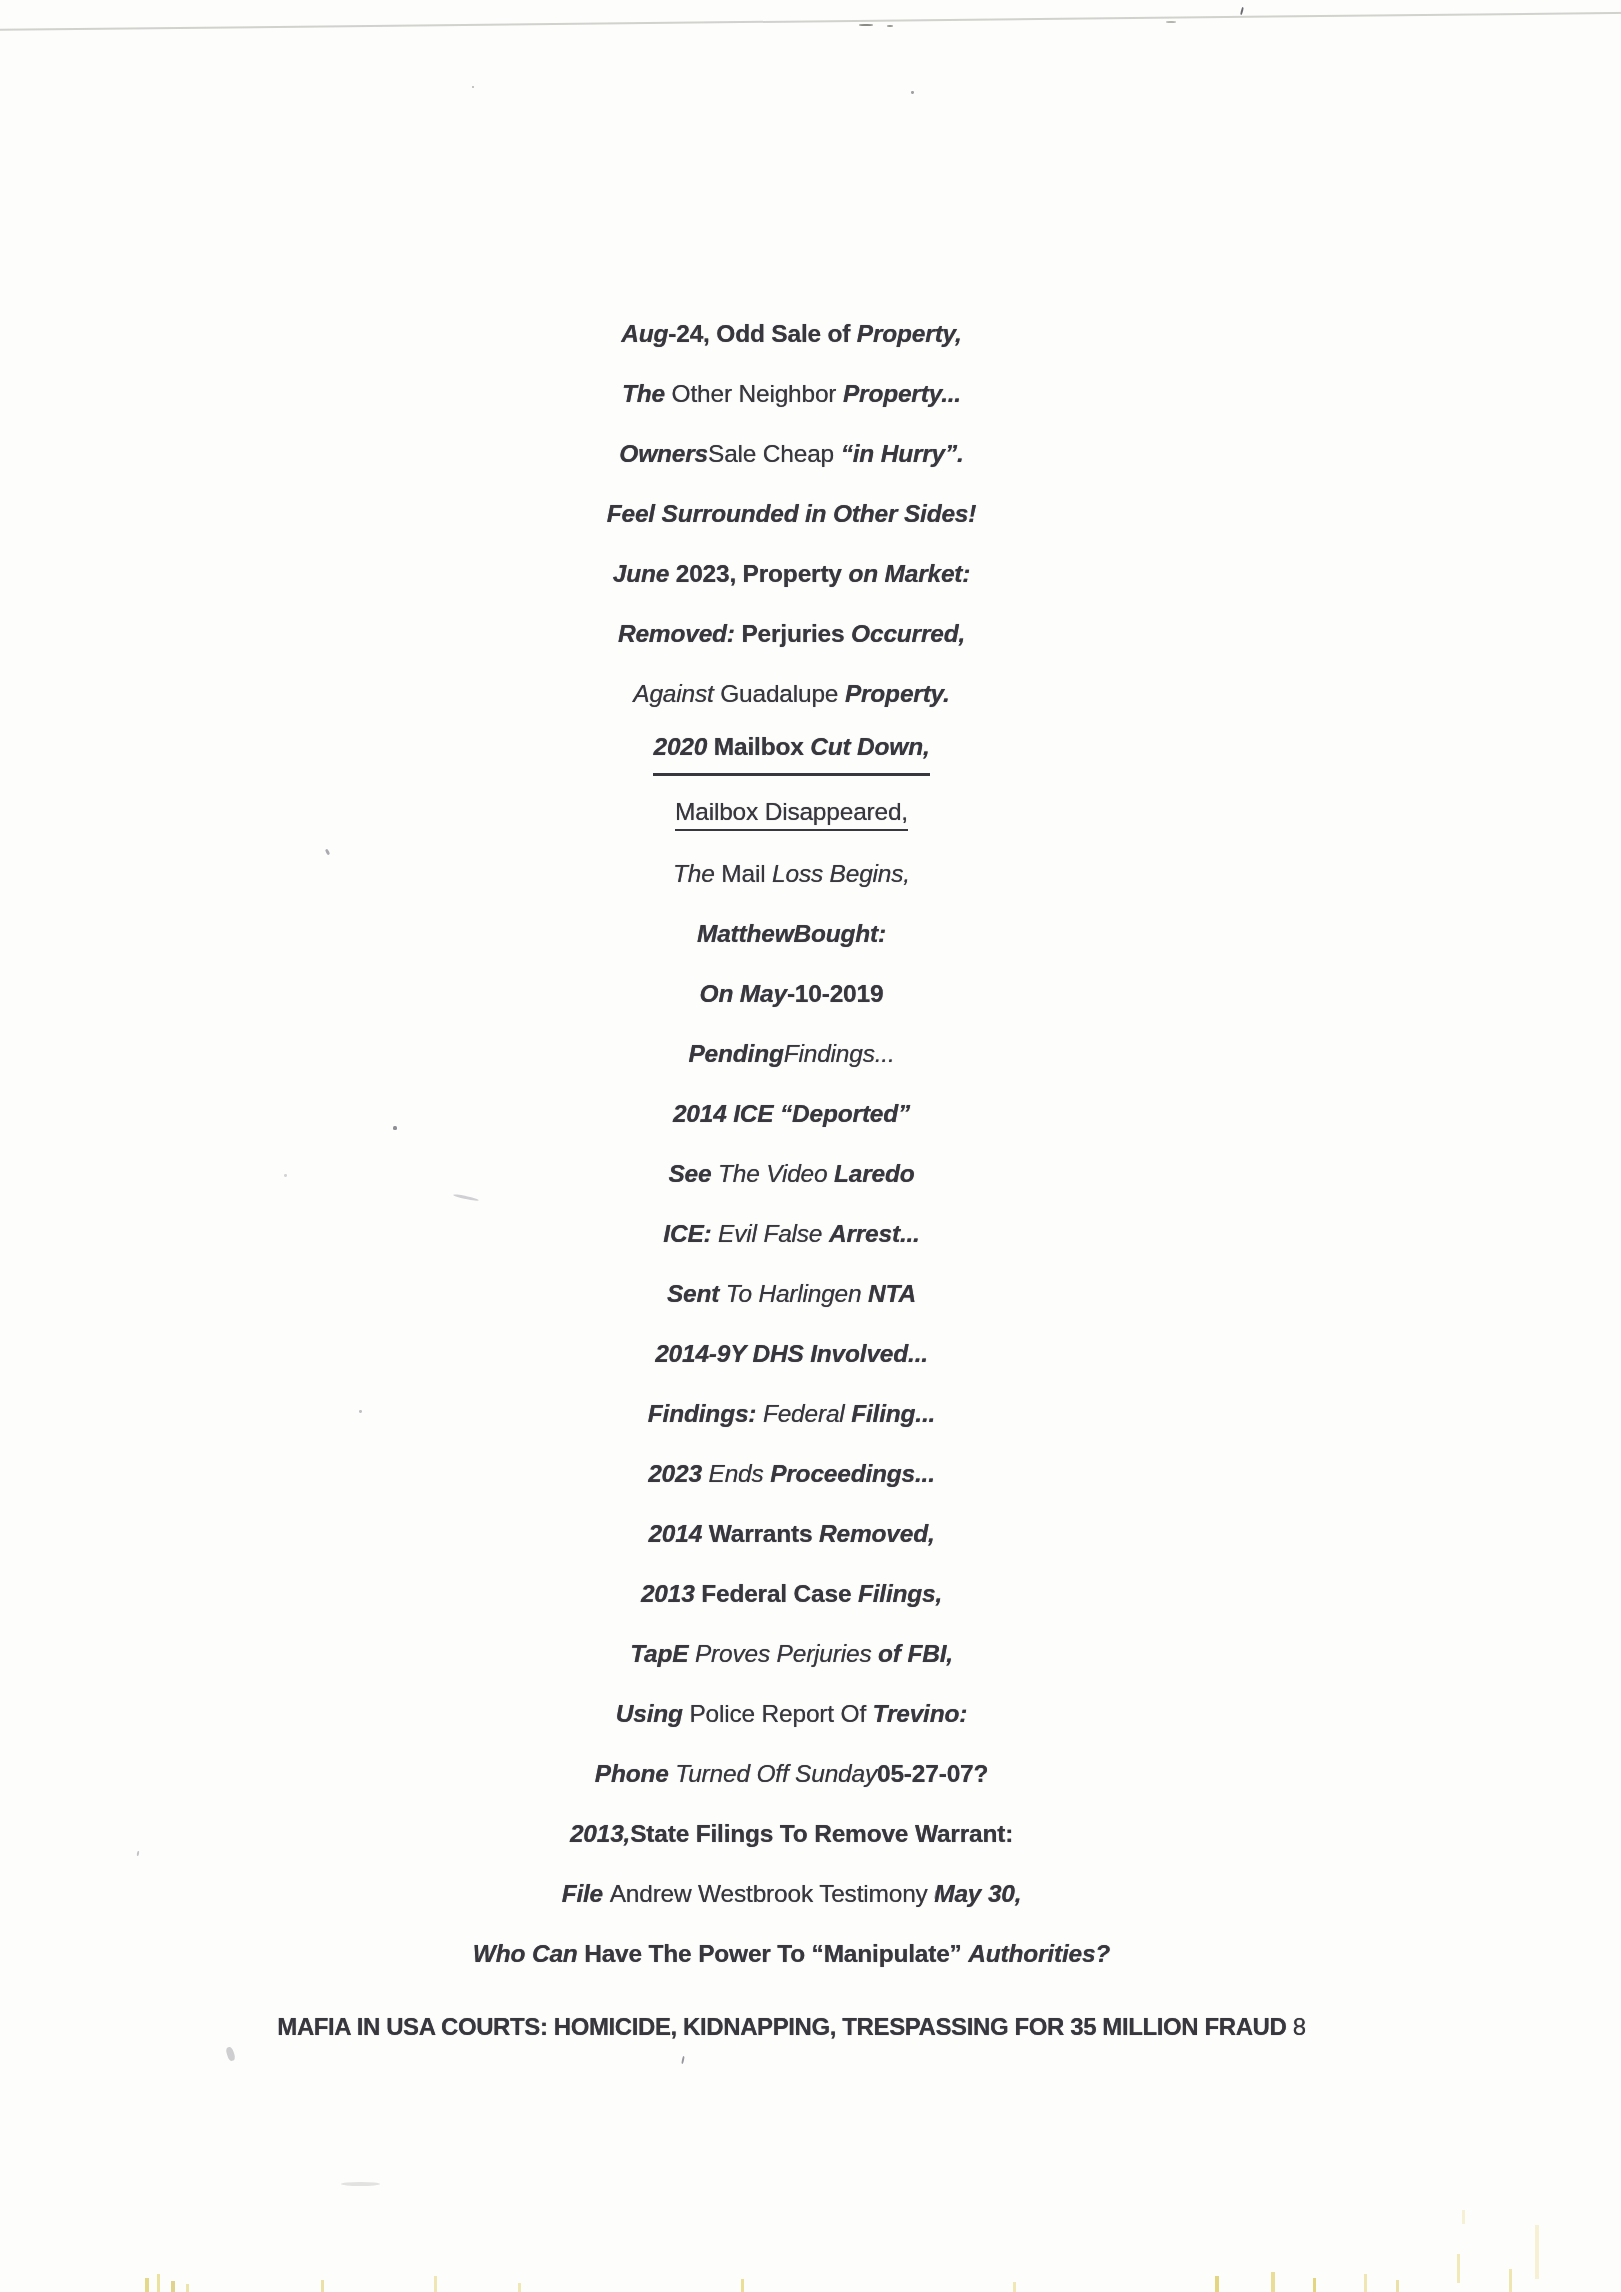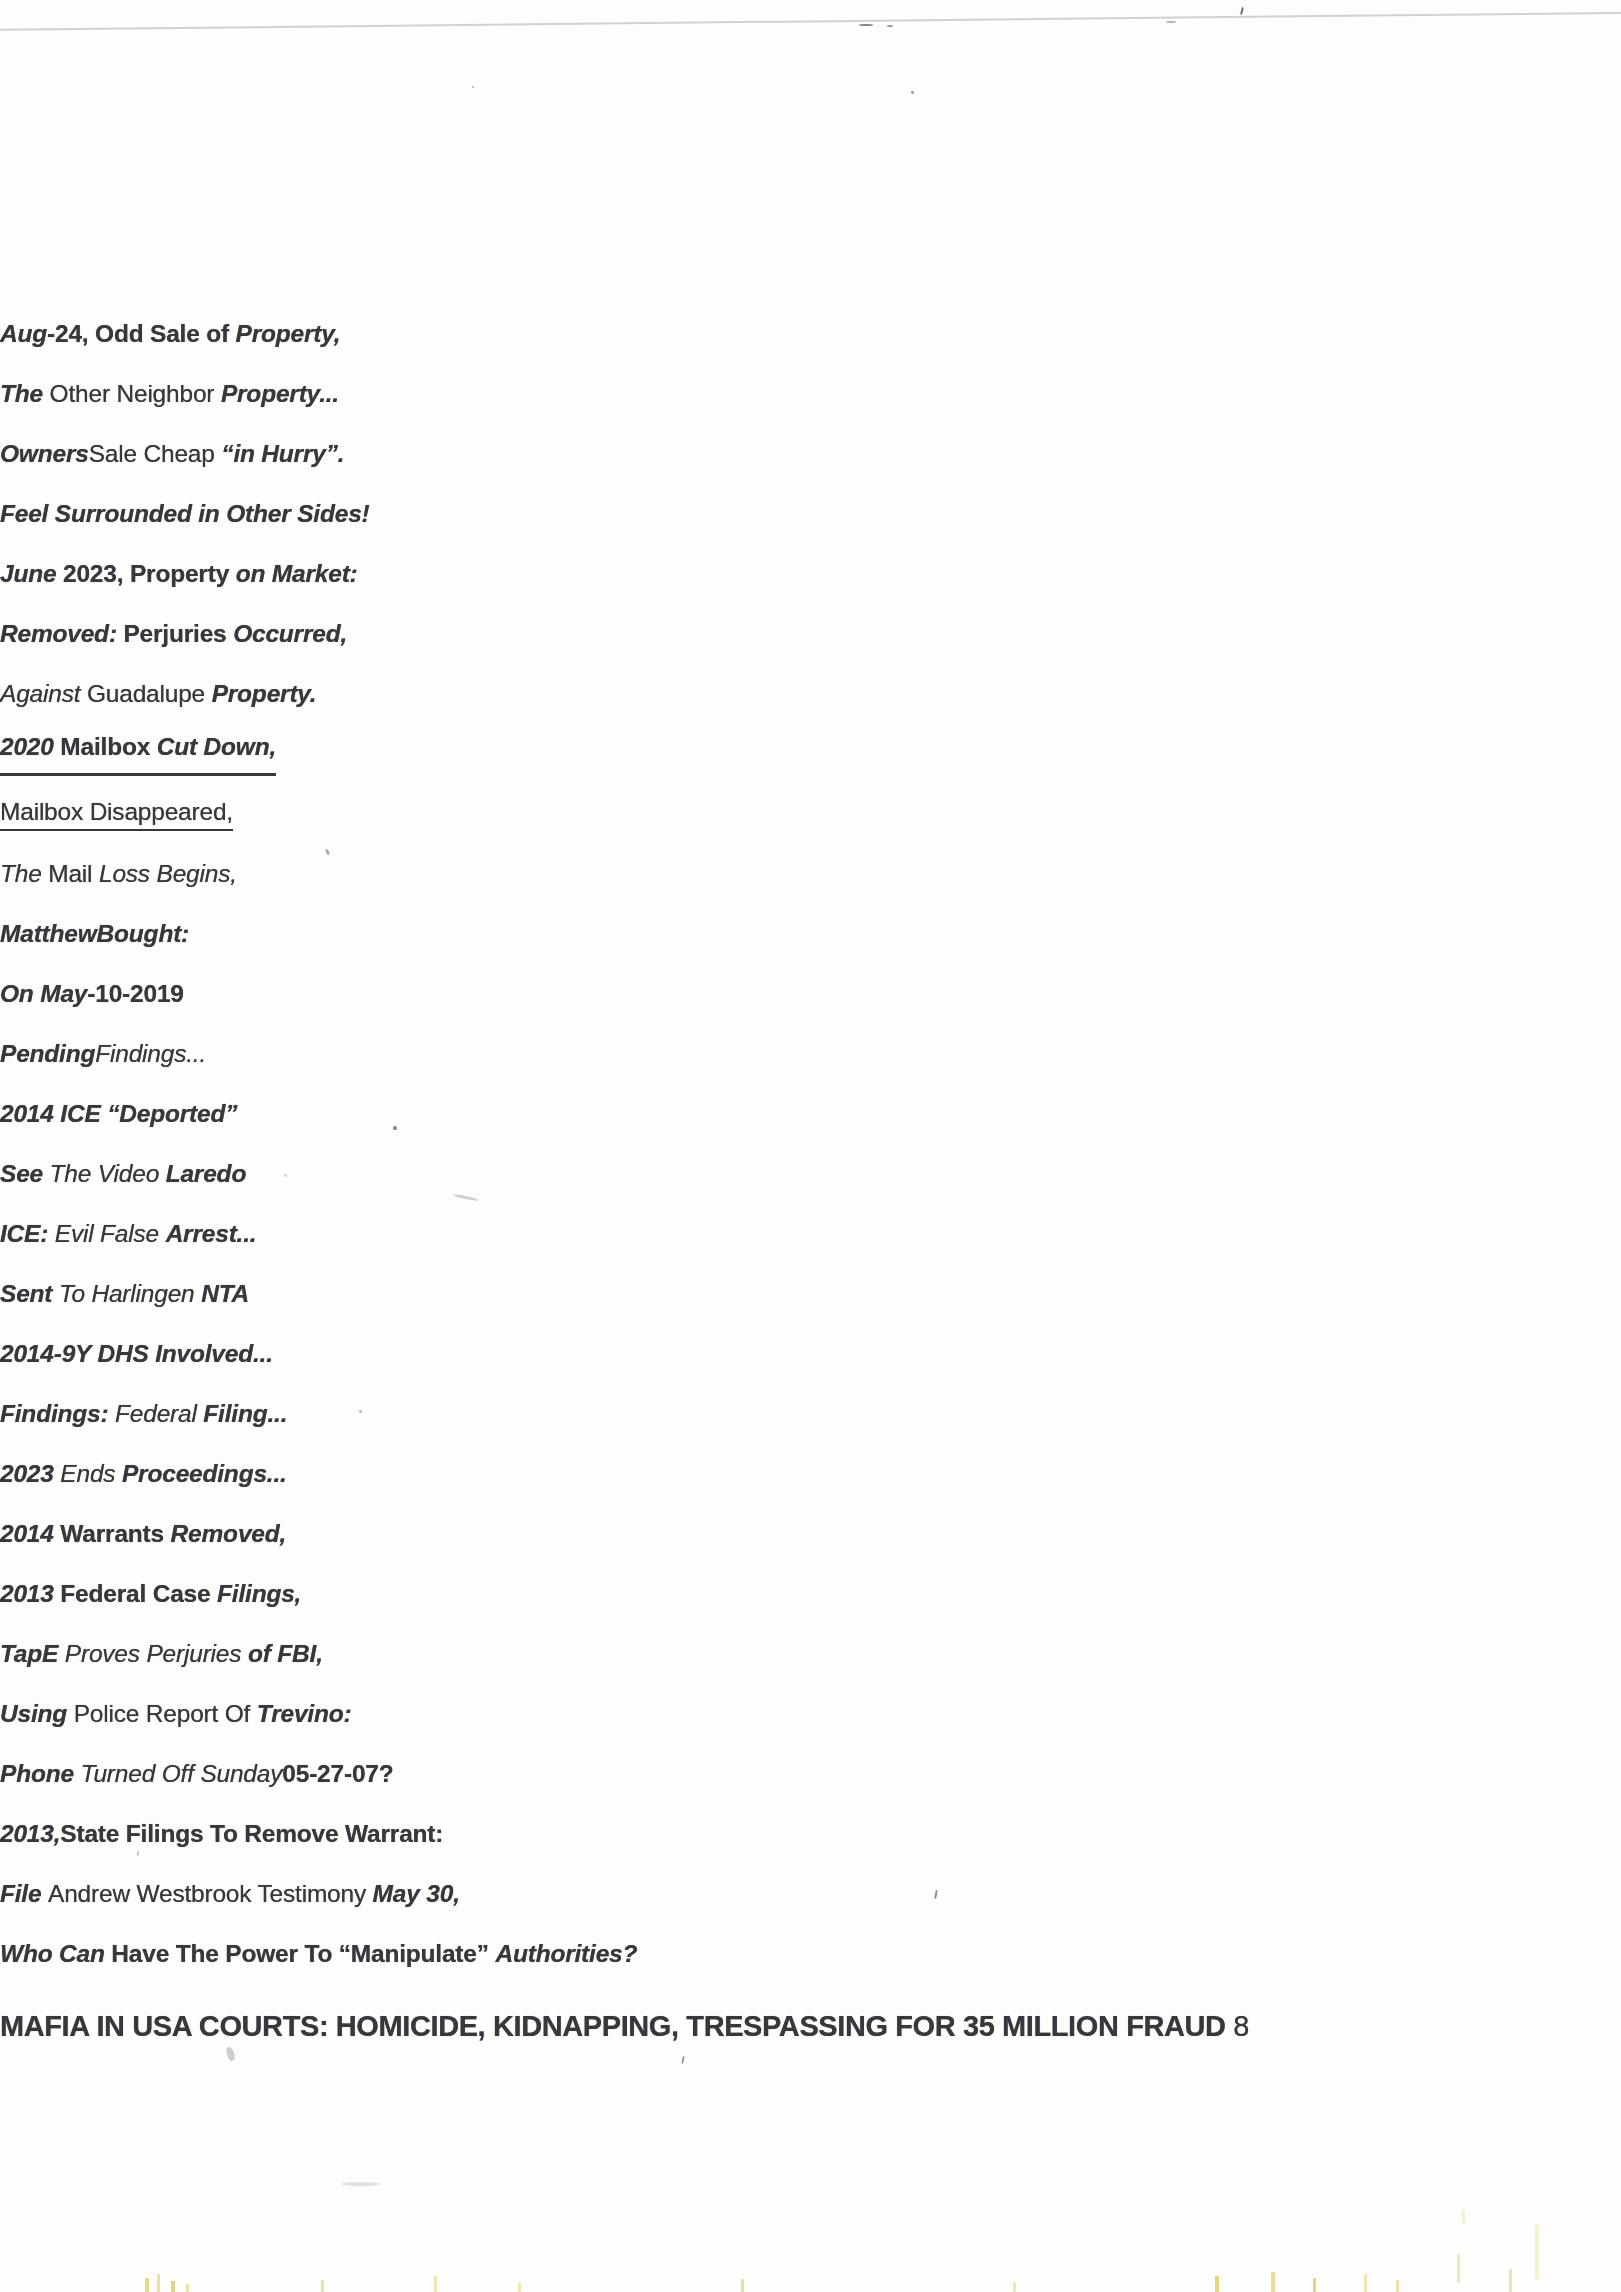--- a/index.html
+++ b/index.html
@@ -39,33 +39,35 @@
     left: 0;
     width: 100%;
     padding-right: 74px;
     box-sizing: border-box;
     color: var(--ink, #37373d);
   }
   .line {
     height: 60px;
     display: flex;
     align-items: center;
+    justify-content: center;
     font-size: 24.5px;
     letter-spacing: -0.2px;
     white-space: pre;
     text-shadow: 0 0 0.7px rgba(55,55,61,0.8);
+    margin-left: 36px;
   }
   .seg.b { font-weight: 700; }
   .seg.i { font-style: italic; }
   .wrap { display: inline-block; }
   .wrap.u-thick { border-bottom: 3.9px solid var(--ink, #37373d); padding-bottom: 12px; }
   .wrap.u-thin  { border-bottom: 2px solid var(--ink, #37373d); padding-bottom: 3px; }
   .line.footer-line {
     margin-top: 12.7px;
-    font-size: 29px;
+    font-size: 24px;
     letter-spacing: -0.4px;
   }
 </style>
 </head>
 <body>
 
 <div class="sheet">
 
   <div class="scanline"></div>
 

